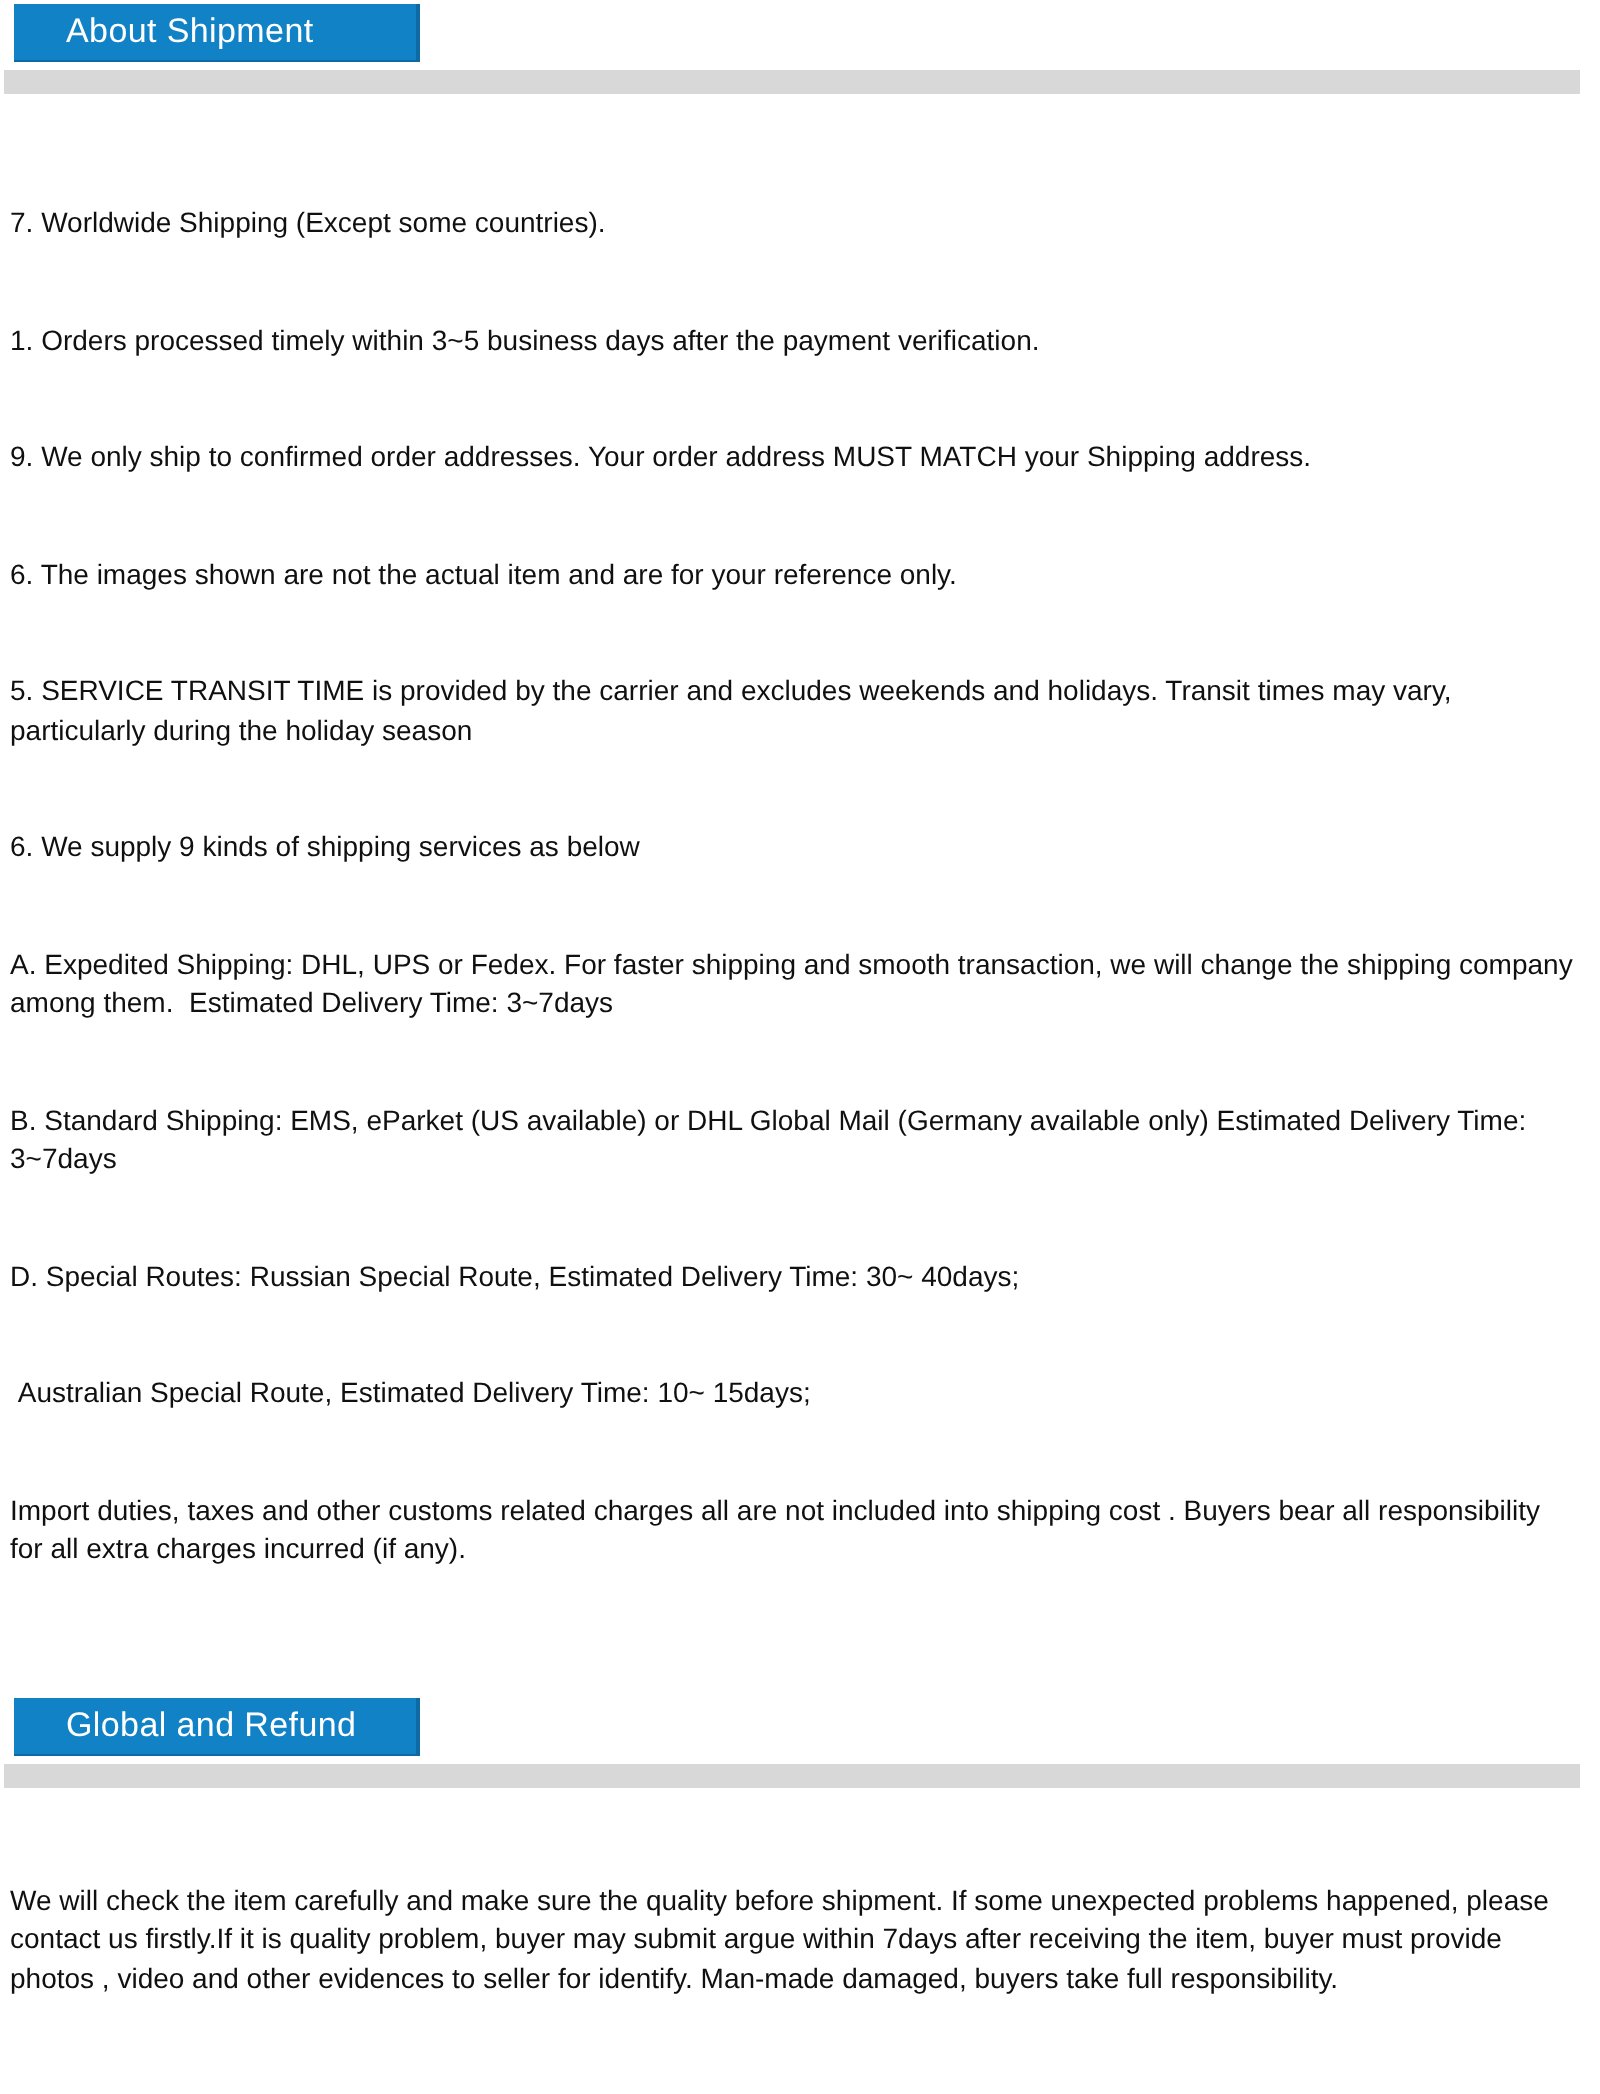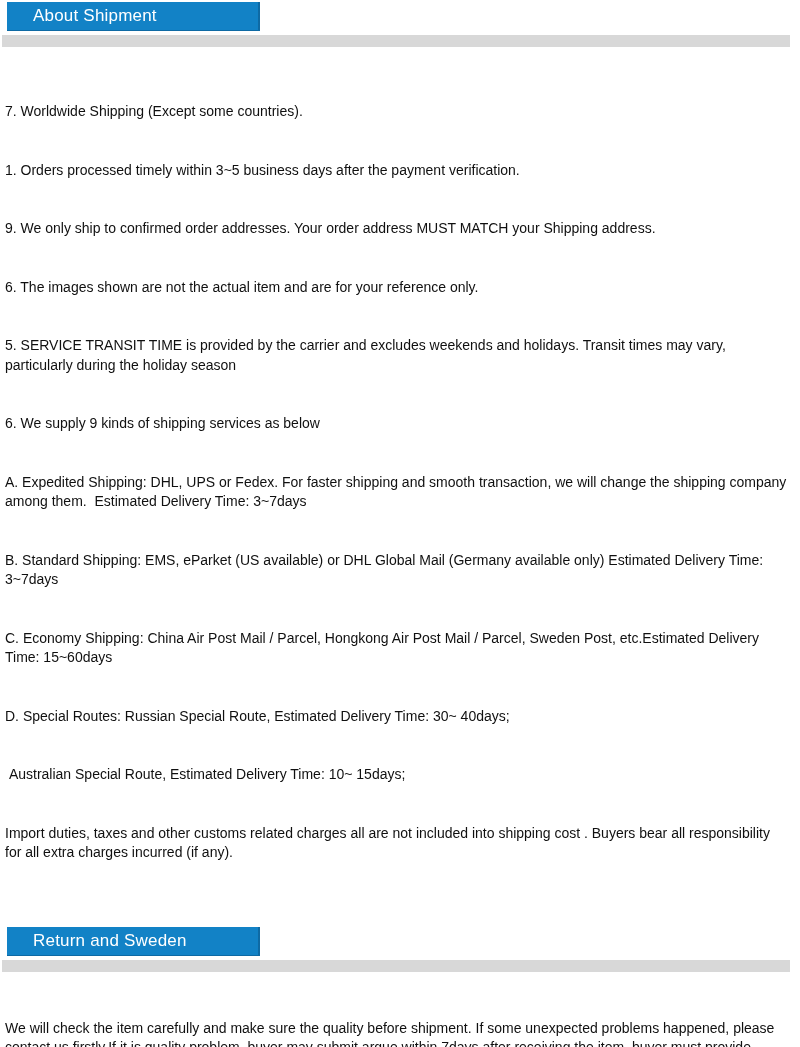--- a/index.html
+++ b/index.html
@@ -12,21 +12,21 @@
     font-family: "Liberation Sans", sans-serif;
     color: #101010;
   }
   .page {
     width: 800px;
     min-height: 1047px;
     overflow: hidden;
   }
   .banner {
     box-sizing: border-box;
-    width: 253px;
+    width: 203px;
     height: 29px;
     margin-left: 7px;
     padding-left: 26px;
     background: #1282c6;
     border-right: 2px solid #0e6aa4;
     border-bottom: 1px solid #0e6aa4;
     color: #ffffff;
     font-size: 17px;
     line-height: 27px;
     letter-spacing: 0.2px;
@@ -62,29 +62,28 @@
     <div class="divider"></div>
     <div class="section-body">
       <div class="line">7. Worldwide Shipping (Except some countries).</div>
       <div class="line">1. Orders processed timely within 3~5 business days after the payment verification.</div>
       <div class="line">9. We only ship to confirmed order addresses. Your order address MUST MATCH your Shipping address.</div>
       <div class="line">6. The images shown are not the actual item and are for your reference only.</div>
       <div class="line">5. SERVICE TRANSIT TIME is provided by the carrier and excludes weekends and holidays. Transit times may vary, particularly during the holiday season</div>
       <div class="line">6. We supply 9 kinds of shipping services as below</div>
       <div class="line">A. Expedited Shipping: DHL, UPS or Fedex. For faster shipping and smooth transaction, we will change the shipping company among them.  Estimated Delivery Time: 3~7days</div>
       <div class="line">B. Standard Shipping: EMS, eParket (US available) or DHL Global Mail (Germany available only) Estimated Delivery Time: 3~7days</div>
-      <div class="line">C. Economy Shipping: China Air Post Mail / Parcel, Hongkong Air Post Mail / Parcel, Sweden Post, etc.Estimated Delivery Time: 15~60days</div>
       <div class="line">D. Special Routes: Russian Special Route, Estimated Delivery Time: 30~ 40days;</div>
       <div class="line"> Australian Special Route, Estimated Delivery Time: 10~ 15days;</div>
       <div class="line">Import duties, taxes and other customs related charges all are not included into shipping cost . Buyers bear all responsibility for all extra charges incurred (if any).</div>
     </div>
   </section>
 
   <section class="s2">
-    <div class="banner">Return and Sweden</div>
+    <div class="banner">Global and Refund</div>
     <div class="divider"></div>
     <div class="section-body">
       <div class="para">We will check the item carefully and make sure the quality before shipment. If some unexpected problems happened, please contact us firstly.If it is quality problem, buyer may submit argue within 7days after receiving the item, buyer must provide photos , video and other evidences to seller for identify. Man-made damaged, buyers take full responsibility.</div>
       
       
       
     </div>
   </section>
 
 </div>

